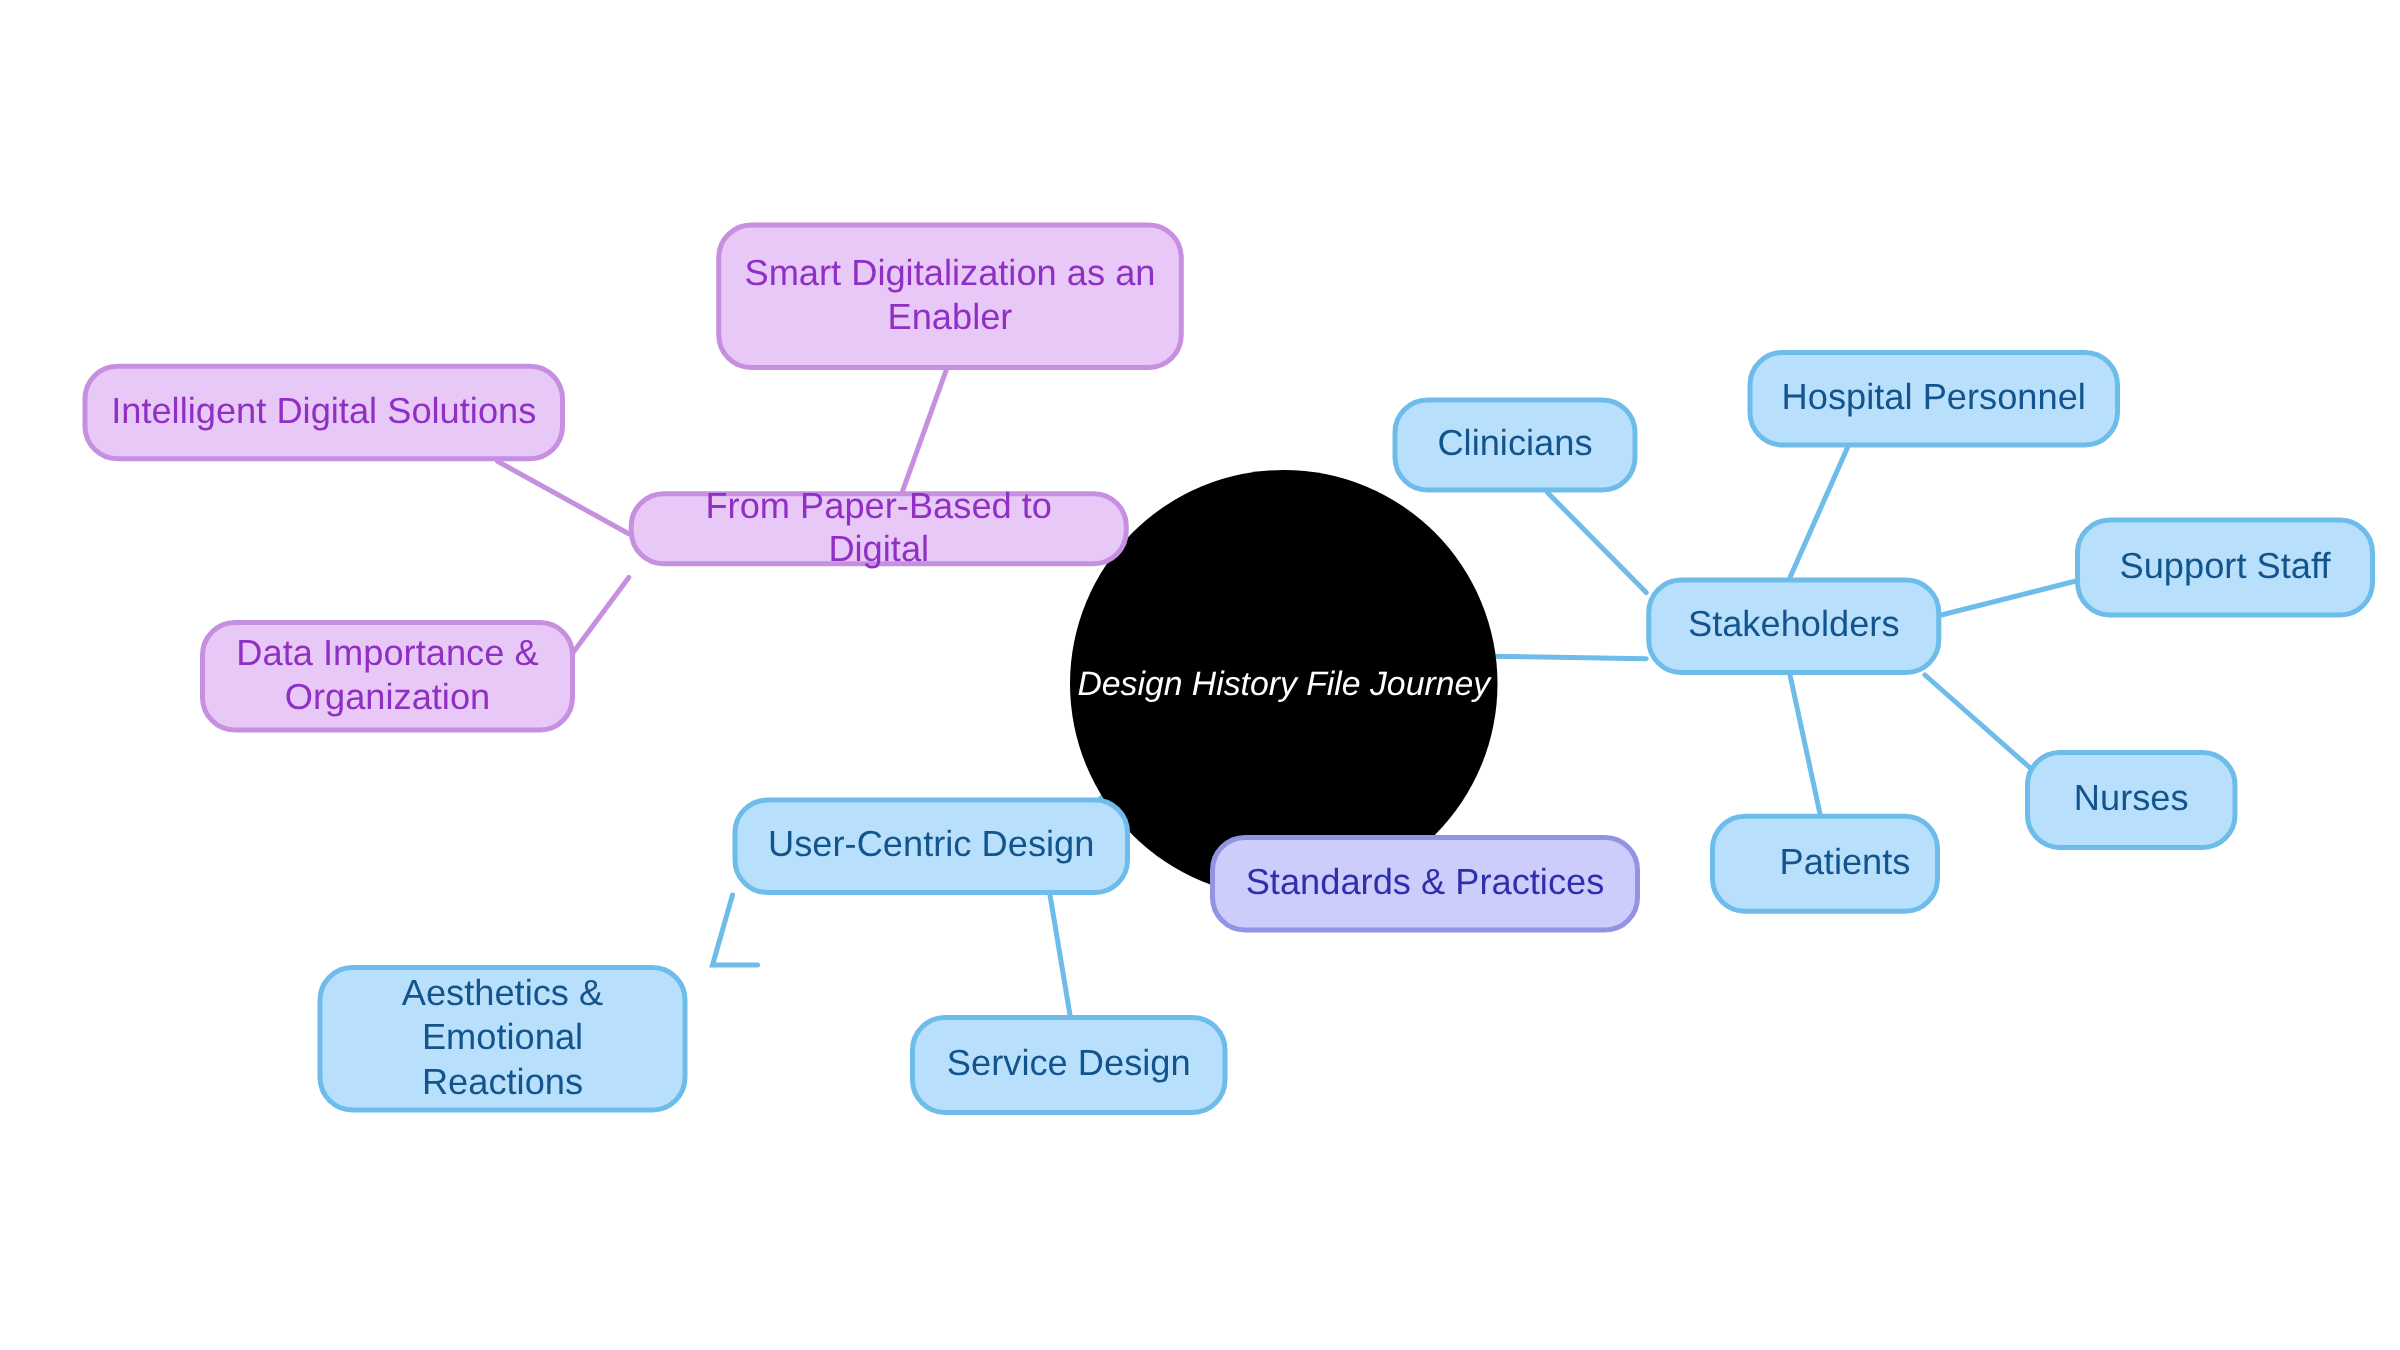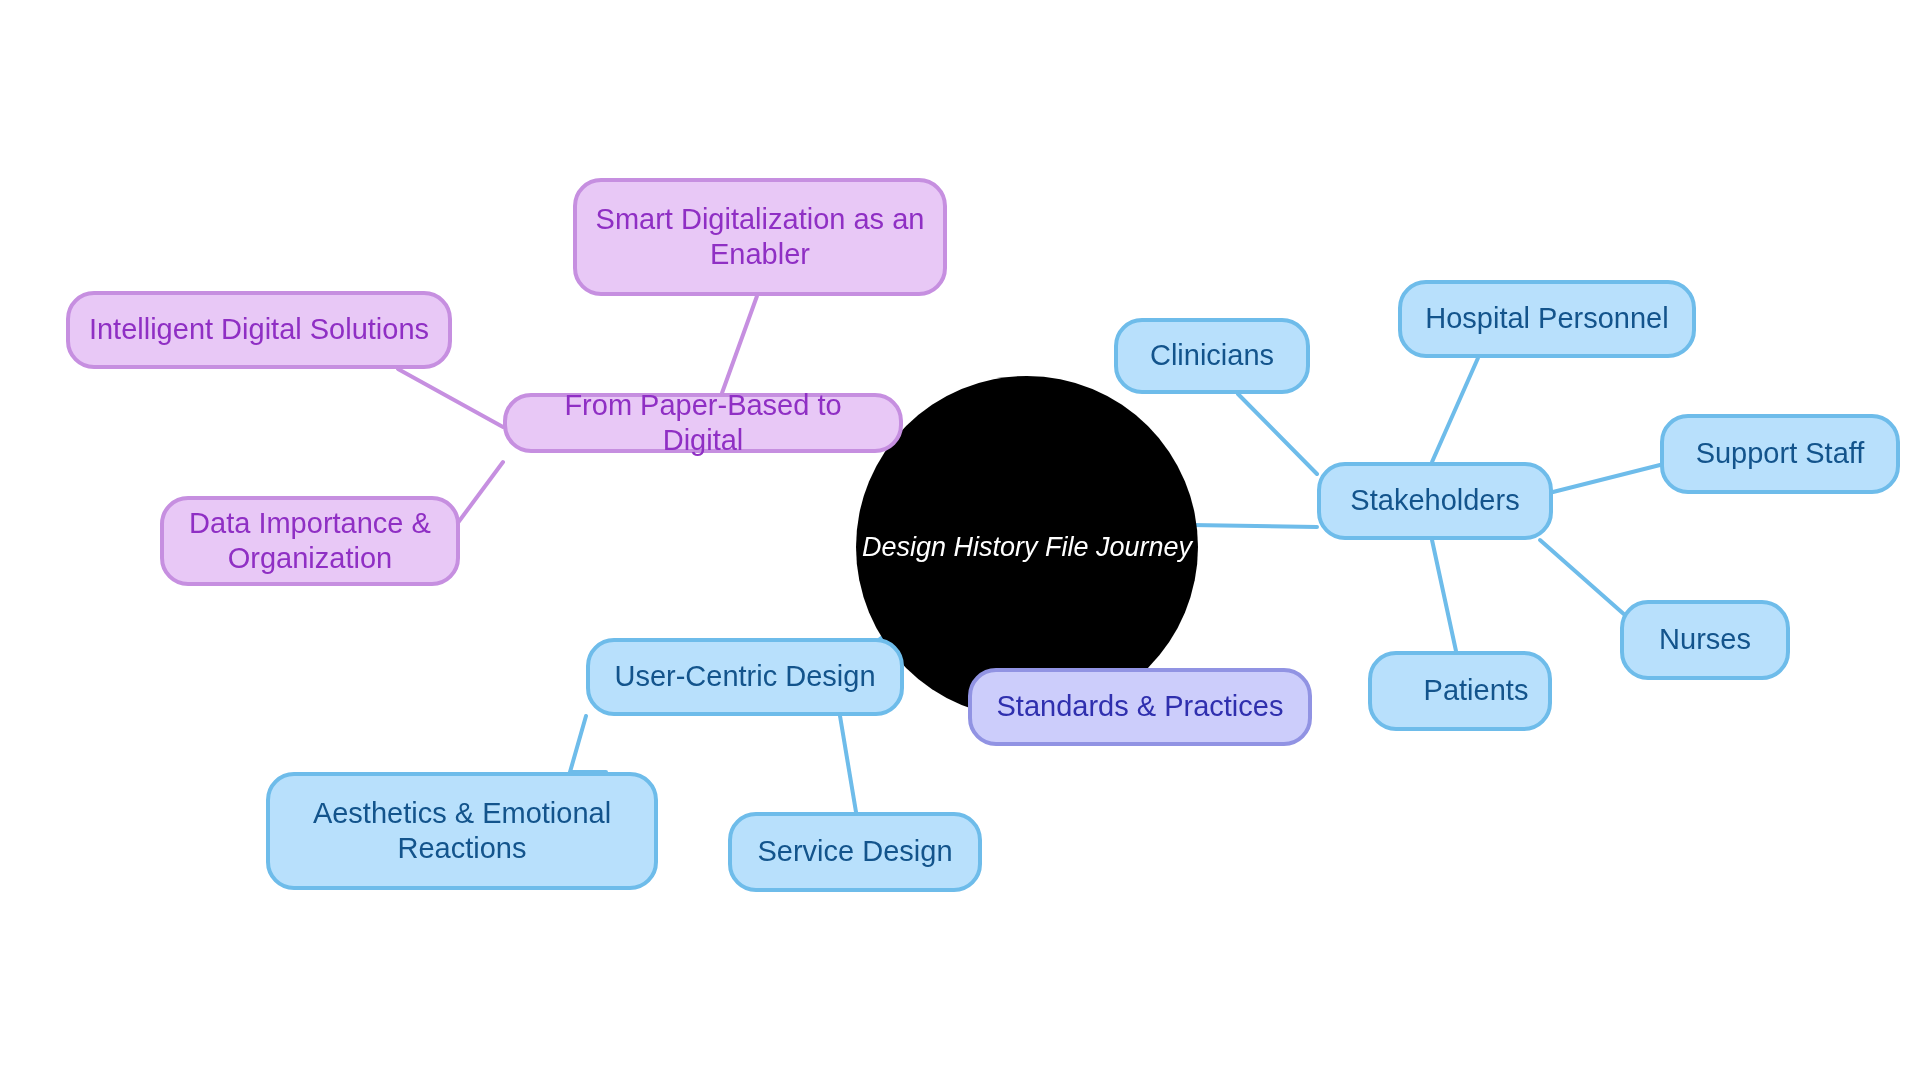--- a/index.html
+++ b/index.html
@@ -107,21 +107,21 @@
       <div class="node pill purple" style="left: 22px; top: 291px; width: 386px; height: 78px; margin-left: 44px;"><span>Intelligent Digital Solutions</span></div>
       <div class="node pill purple" style="left: 160px; top: 496px; width: 300px; height: 90px;"><span>Data Importance &amp;
 Organization</span></div>
       <div class="node pill blue" style="left: 1317px; top: 462px; width: 236px; height: 78px;"><span>Stakeholders</span></div>
       <div class="node pill blue" style="left: 1114px; top: 318px; width: 196px; height: 76px;"><span>Clinicians</span></div>
       <div class="node pill blue" style="left: 1398px; top: 280px; width: 298px; height: 78px;"><span>Hospital Personnel</span></div>
       <div class="node pill blue" style="left: 1660px; top: 414px; width: 240px; height: 80px;"><span>Support Staff</span></div>
       <div class="node pill blue" style="left: 1620px; top: 600px; width: 170px; height: 80px;"><span>Nurses</span></div>
       <div class="node pill blue" style="left: 1368px; top: 651px; width: 184px; height: 80px; padding-left: 46px;"><span>Patients</span></div>
       <div class="node pill blue" style="left: 586px; top: 638px; width: 318px; height: 78px;"><span>User-Centric Design</span></div>
-      <div class="node pill blue" style="left: 266px; top: 772px; width: 392px; height: 118px;"><span>Aesthetics &amp; Emotional
+      <div class="node pill blue" style="left: 254px; top: 772px; width: 296px; height: 118px;"><span>Aesthetics &amp; Emotional
 Reactions</span></div>
       <div class="node pill blue" style="left: 728px; top: 812px; width: 254px; height: 80px;"><span>Service Design</span></div>
       <div class="node pill indigo" style="left: 968px; top: 668px; width: 344px; height: 78px;"><span>Standards &amp; Practices</span></div>
     </div>
 
   <div class="node root" id="root-node" style="left: 856px; top: 376px; width: 342px; height: 342px;">
     <span>Design History File Journey</span>
   </div>
 
 </div>

